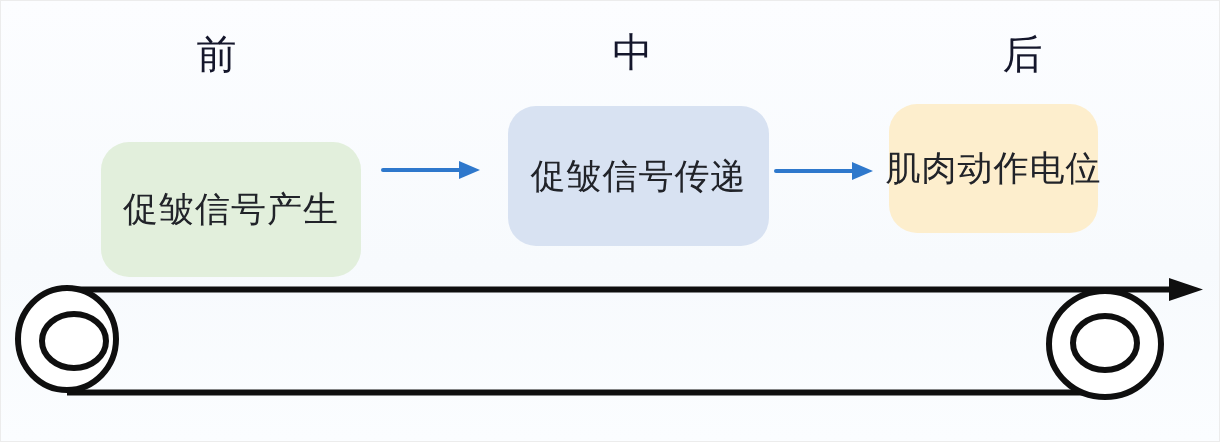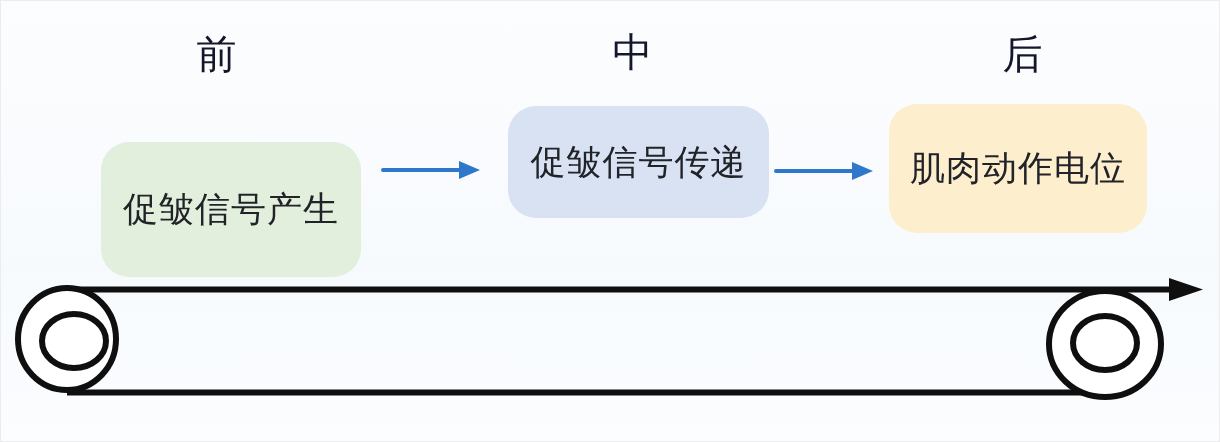--- a/index.html
+++ b/index.html
@@ -29,22 +29,22 @@
     position: absolute;
     border-radius: 28px;
     display: flex;
     align-items: center;
     justify-content: center;
     font-size: 35px;
     letter-spacing: 1px;
     white-space: nowrap;
   }
   .box-1 { left: 100px; top: 103px; width: 260px; height: 135px; }
-  .box-2 { left: 507px; top: 105px; width: 261px; height: 112px; justify-content: center; }
-  .box-3 { left: 888px; top: 103px; width: 258px; height: 129px; }
+  .box-2 { left: 507px; top: 105px; width: 261px; height: 140px; justify-content: center; }
+  .box-3 { left: 888px; top: 103px; width: 209px; height: 129px; }
   .connector { position: absolute; }
   .belt { position: absolute; left: 0; top: 262px; }
 </style>
 </head>
 <body>
 
 <div class="canvas">
 
   <div class="stage-label" style="left: 216px; top: 26px; color: rgb(20, 22, 43);">前</div>
   <div class="stage-label" style="left: 632px; top: 24px; color: rgb(20, 22, 43);">中</div>

